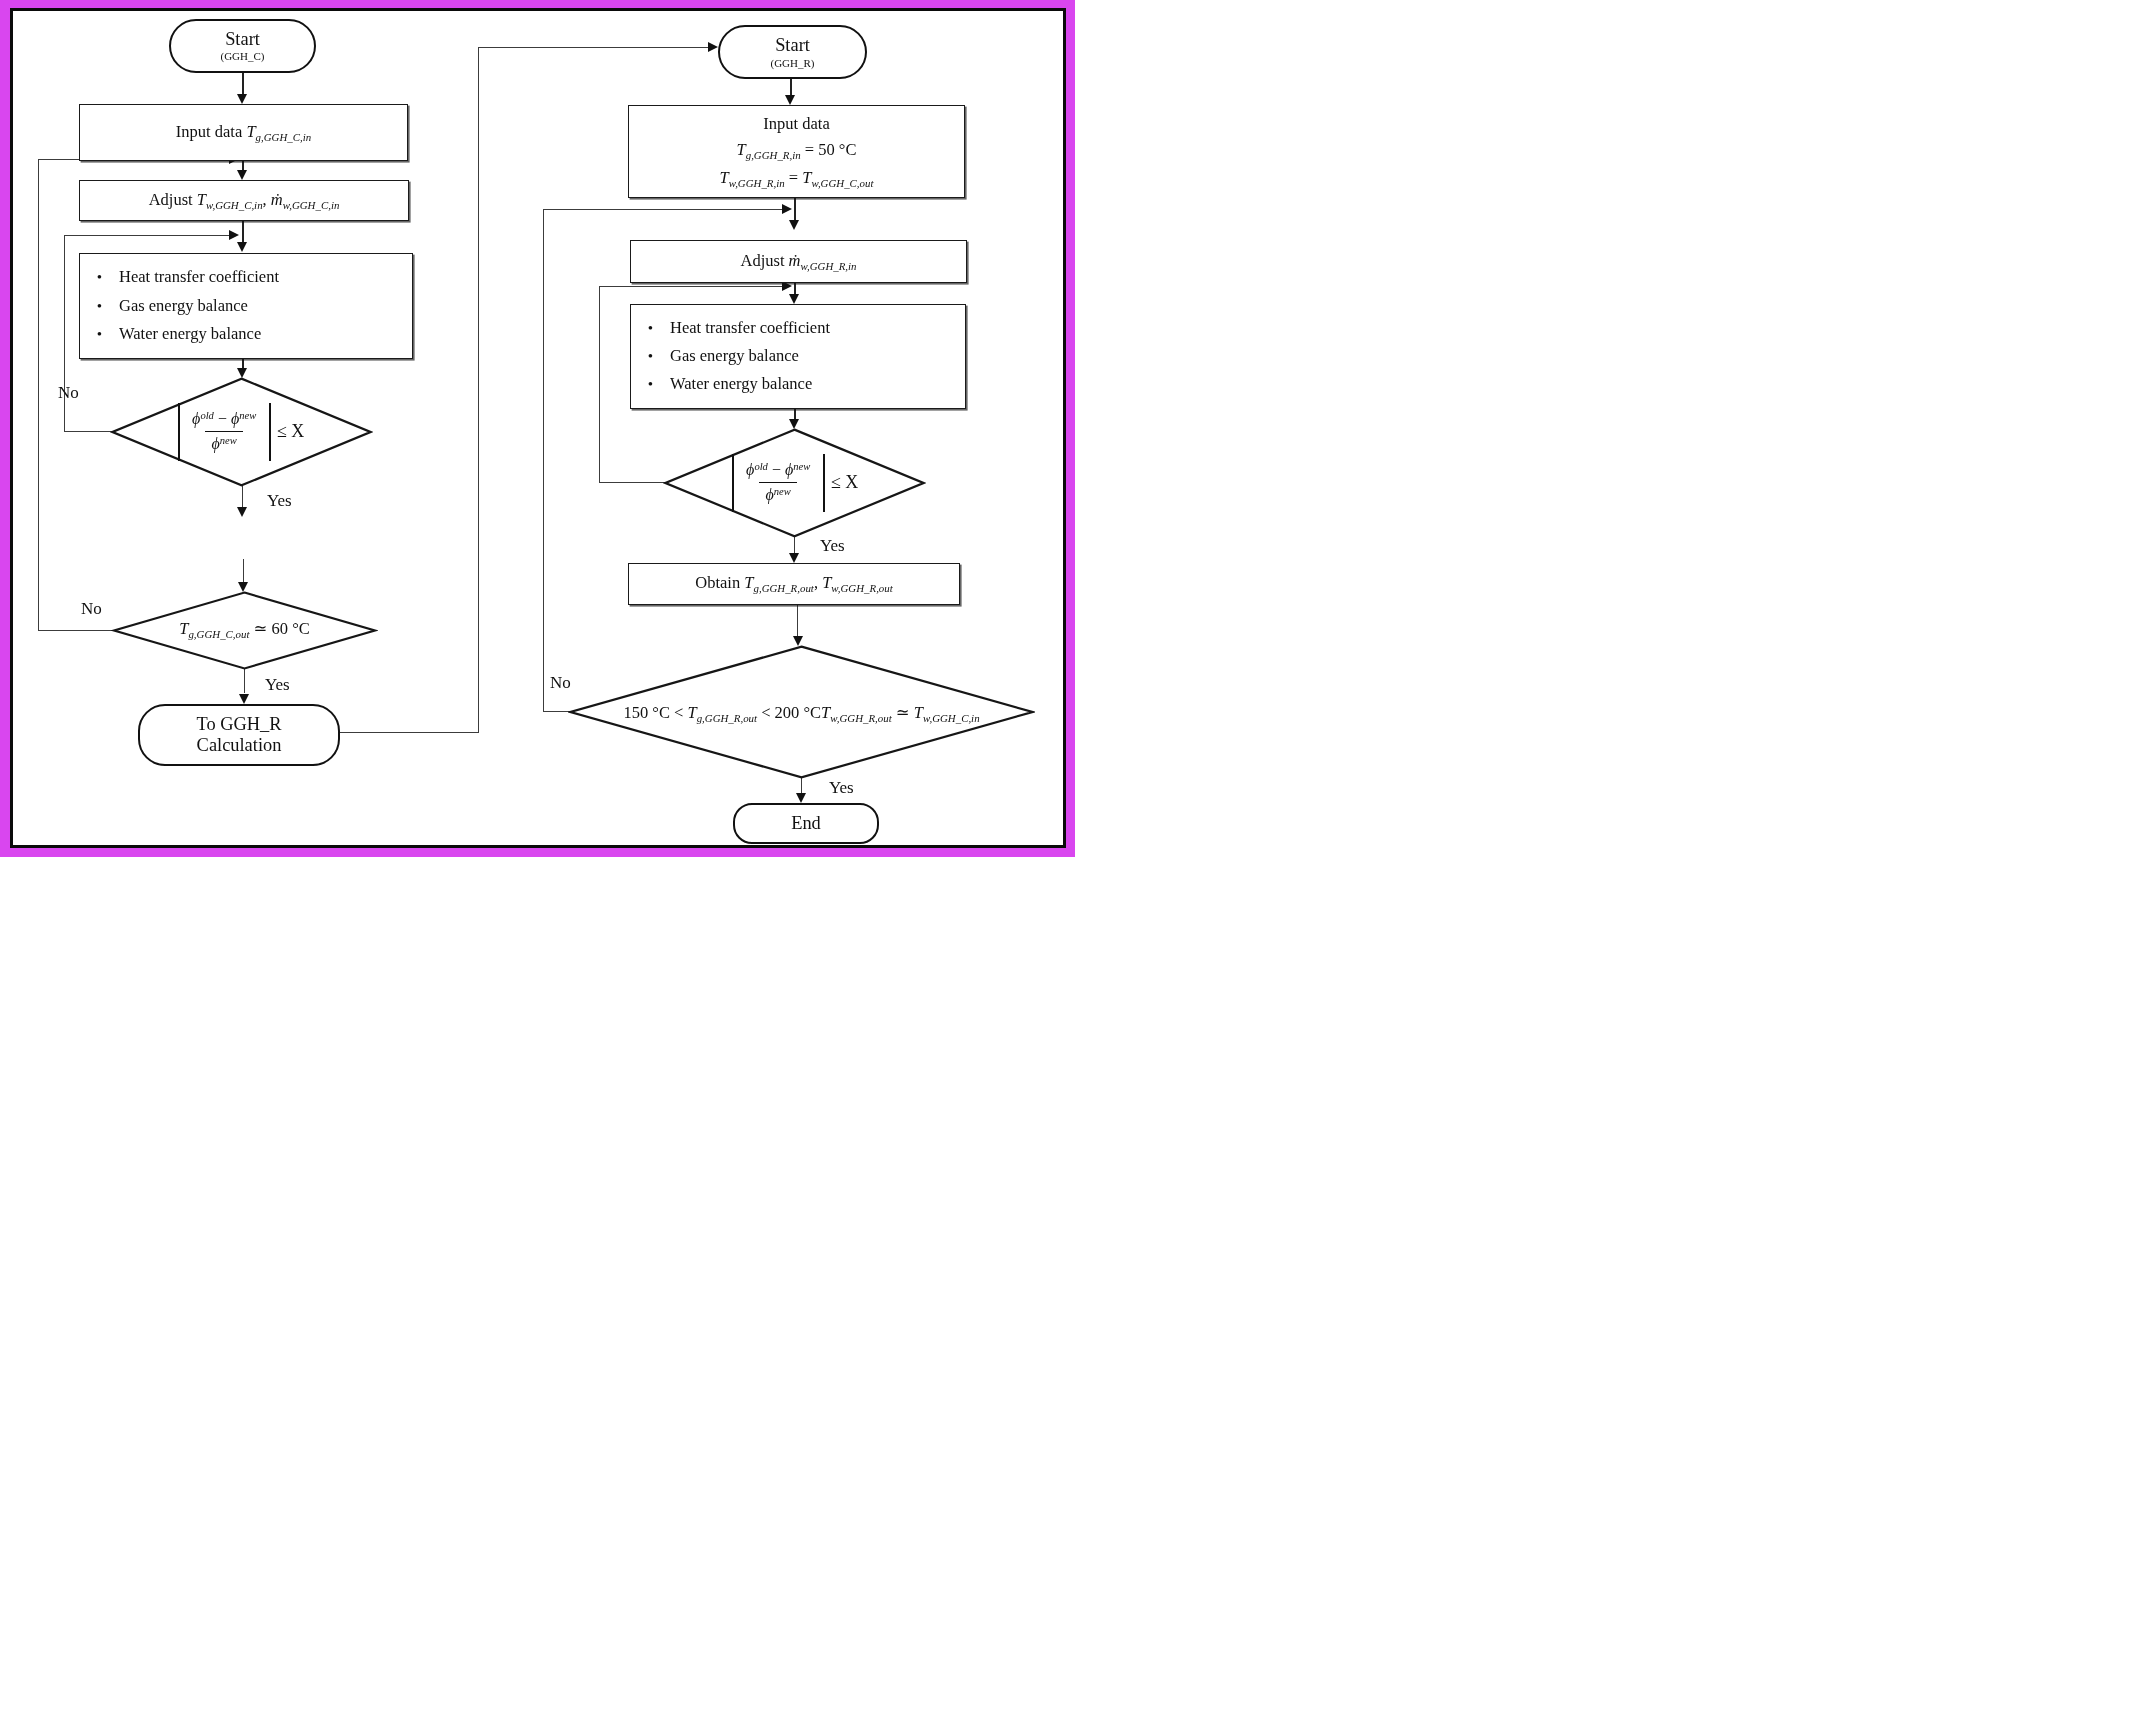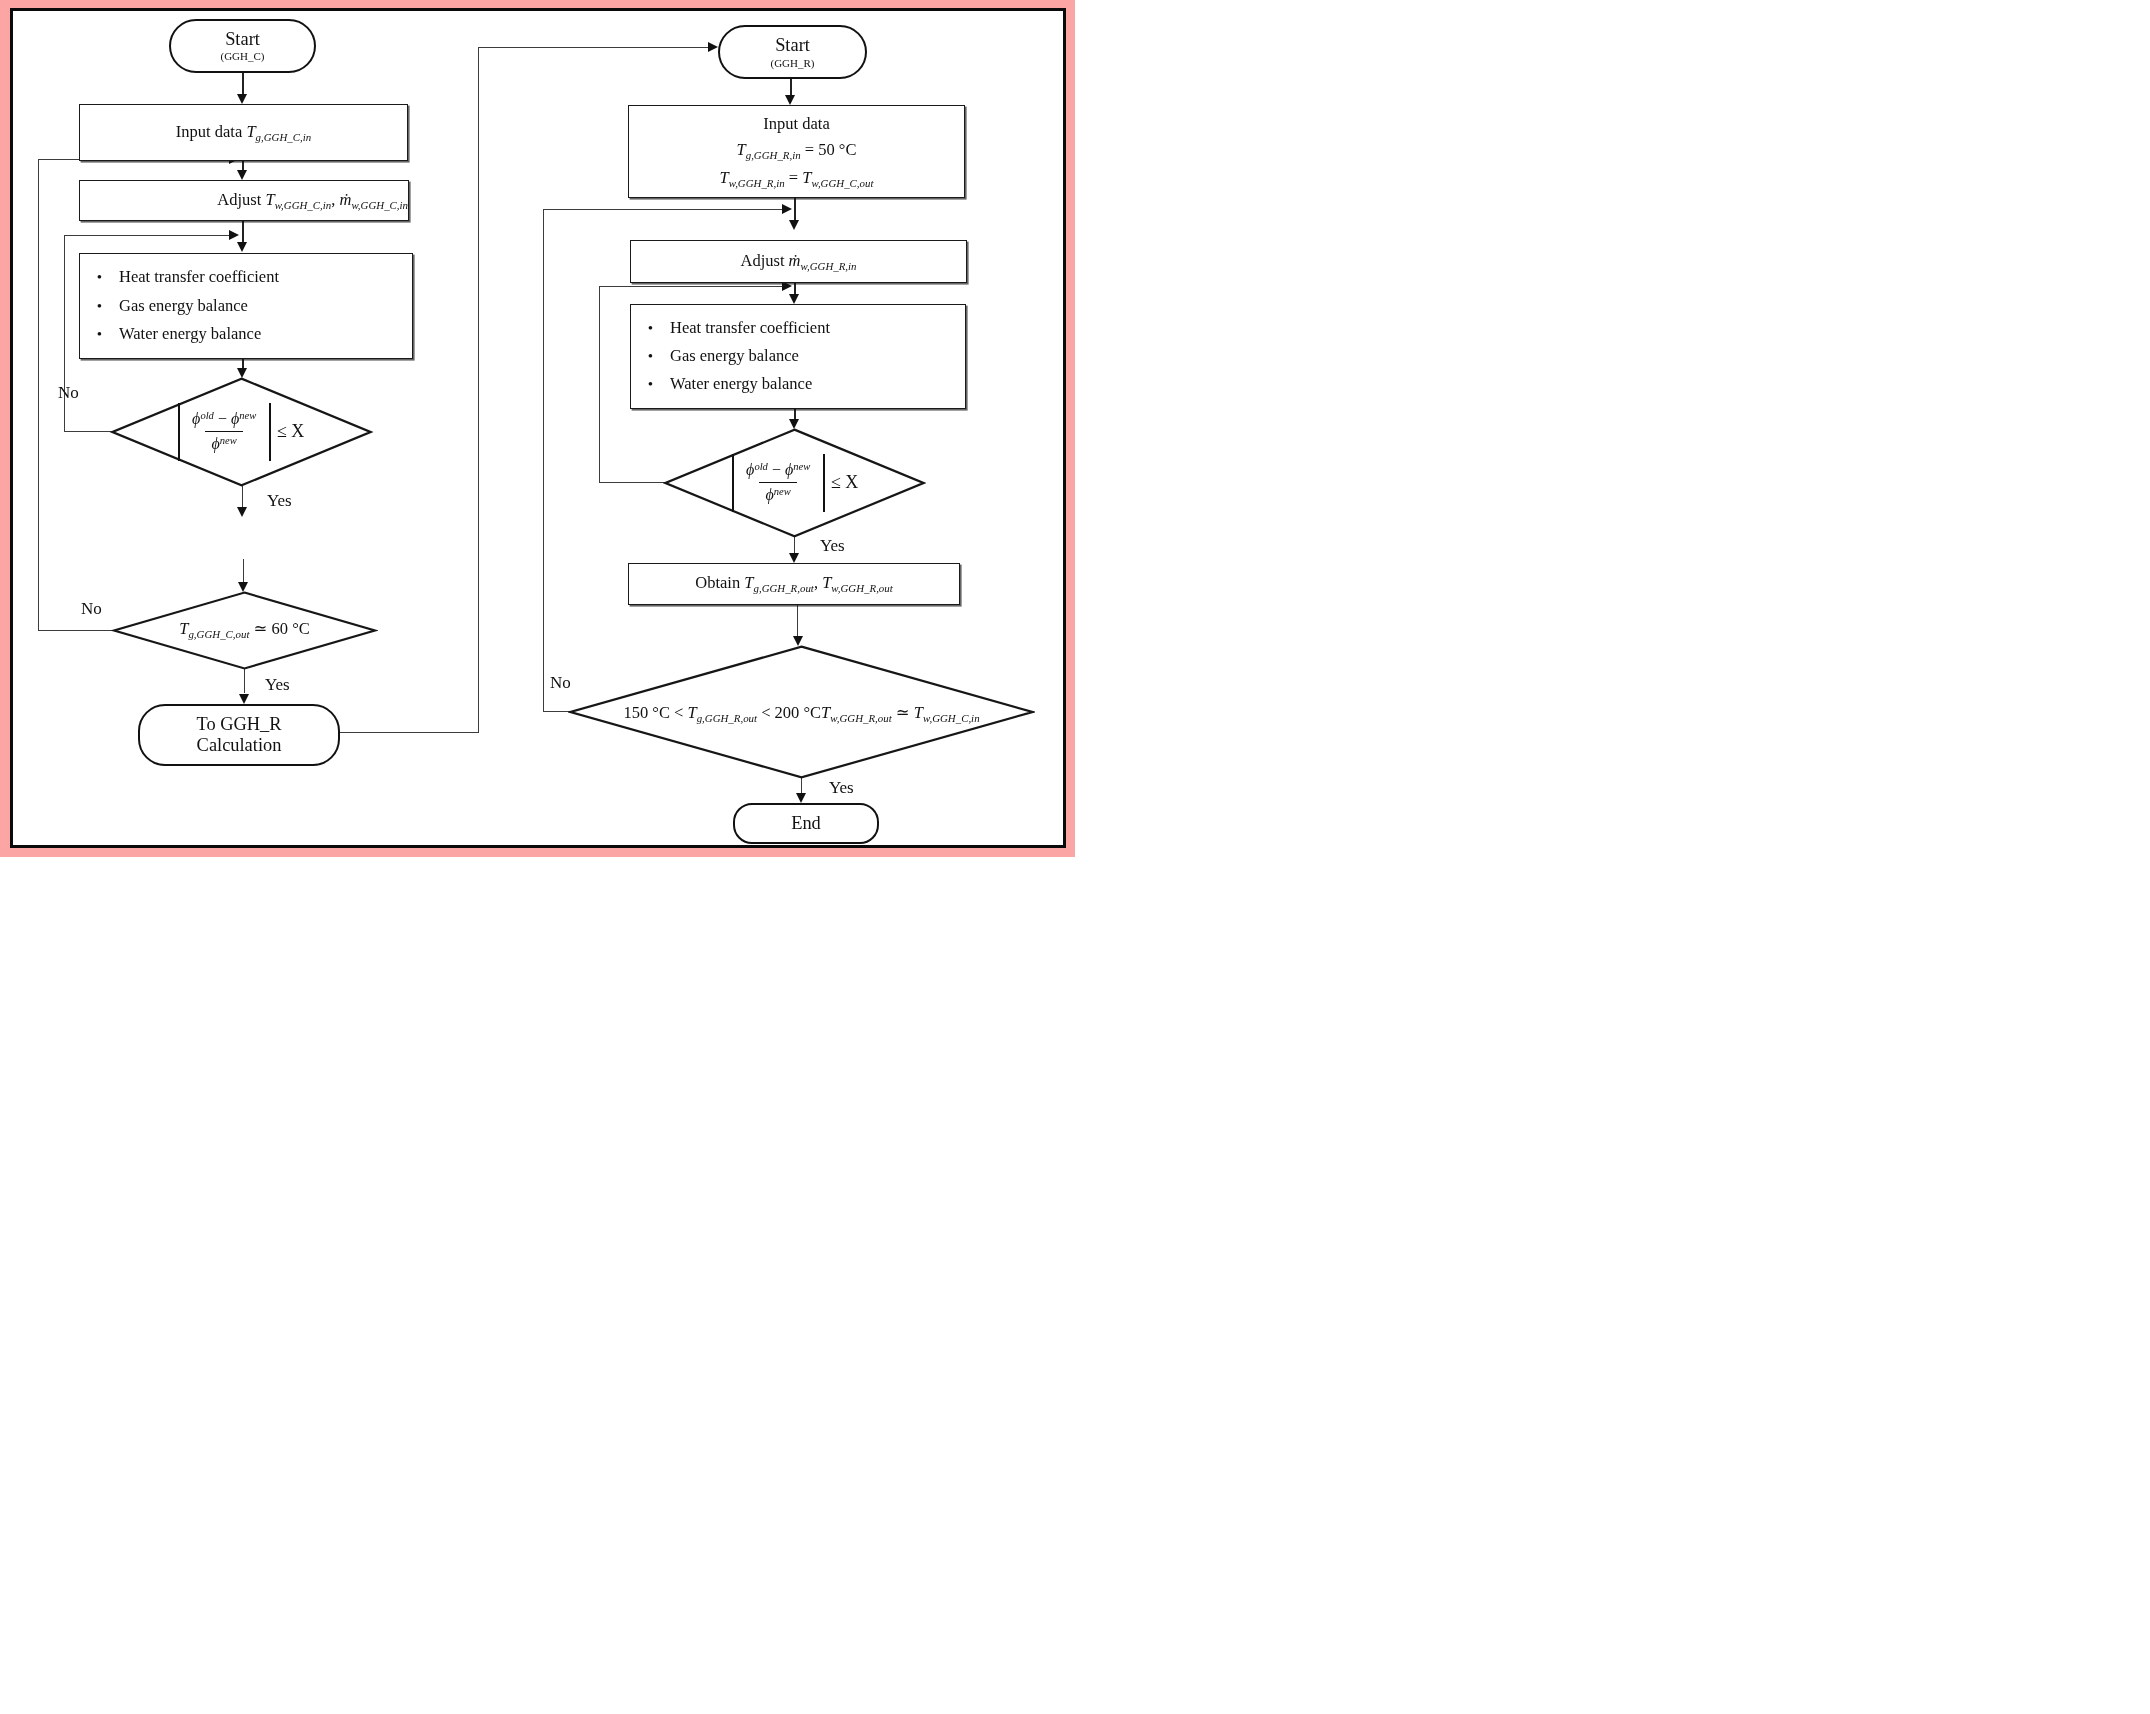--- a/index.html
+++ b/index.html
@@ -1,17 +1,17 @@
 <!DOCTYPE html>
 <html style="font-size:10.2px"><head>
 <meta charset="utf-8">
 <style>
   html,body{margin:0;padding:0;background:#ffffff;}
   body{font-family:"Liberation Serif","DejaVu Serif",serif;color:#111;}
-  #page{position:relative;width:1075px;height:857px;background:#fca5a5;overflow:hidden;}
+  #page{position:relative;width:1075px;height:857px;background:#d946ef;overflow:hidden;}
   #frame{position:absolute;left:9.5px;top:7.6px;width:1050px;height:834px;border:3.2px solid #0a0a0a;background:#fff;}
   
   .vl{position:absolute;width:1.3px;background:#3c3c3c;}
   .hl{position:absolute;height:1.3px;background:#3c3c3c;}
   .vl3{position:absolute;width:1.9px;background:#222;}
   
   .ad{position:absolute;width:0;height:0;border-left:5.7px solid transparent;border-right:5.7px solid transparent;border-top:10.2px solid #111;}
   .ar{position:absolute;width:0;height:0;border-top:5.7px solid transparent;border-bottom:5.7px solid transparent;border-left:10.2px solid #111;}
   
   .box{position:absolute;background:#fff;border:1.9px solid #1a1a1a;box-shadow:1.6px 1.6px 0 rgba(20,20,20,.65);
@@ -117,21 +117,21 @@
 
   <div class="stadium" style="left:169px;top:19px;width:143px;height:50px;">
     <div class="l1">Start</div>
     <div class="l2">(GGH_C)</div>
   </div>
 
   <div class="box" style="left:79px;top:104px;width:327px;height:55px;">
     <span><span class="r-p">Input data </span><span class="r-i">T</span><span class="r-sub">g,GGH_C,in</span></span>
   </div>
 
-  <div class="box" style="left:79px;top:180px;width:328px;height:39px;justify-content:flex-end;">
+  <div class="box" style="left:79px;top:180px;width:328px;height:39px;">
     <span><span class="r-p">Adjust </span><span class="r-i">T</span><span class="r-sub">w,GGH_C,in</span><span class="r-p">, </span><span class="r-i">ṁ</span><span class="r-sub">w,GGH_C,in</span></span>
   </div>
 
   <div class="blist" style="left:79px;top:253px;width:332px;height:96px;">
     <div class="brow">
       <span class="bdot">•</span>
       <span>Heat transfer coefficient</span>
     </div>
     <div class="brow">
       <span class="bdot">•</span>

